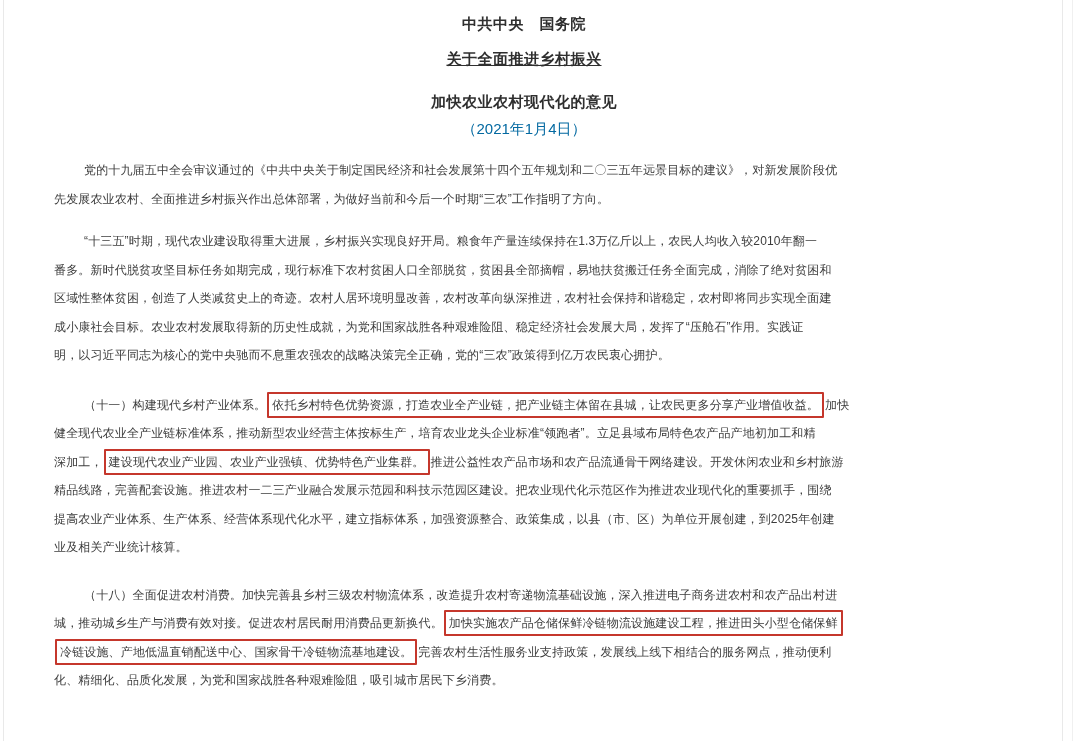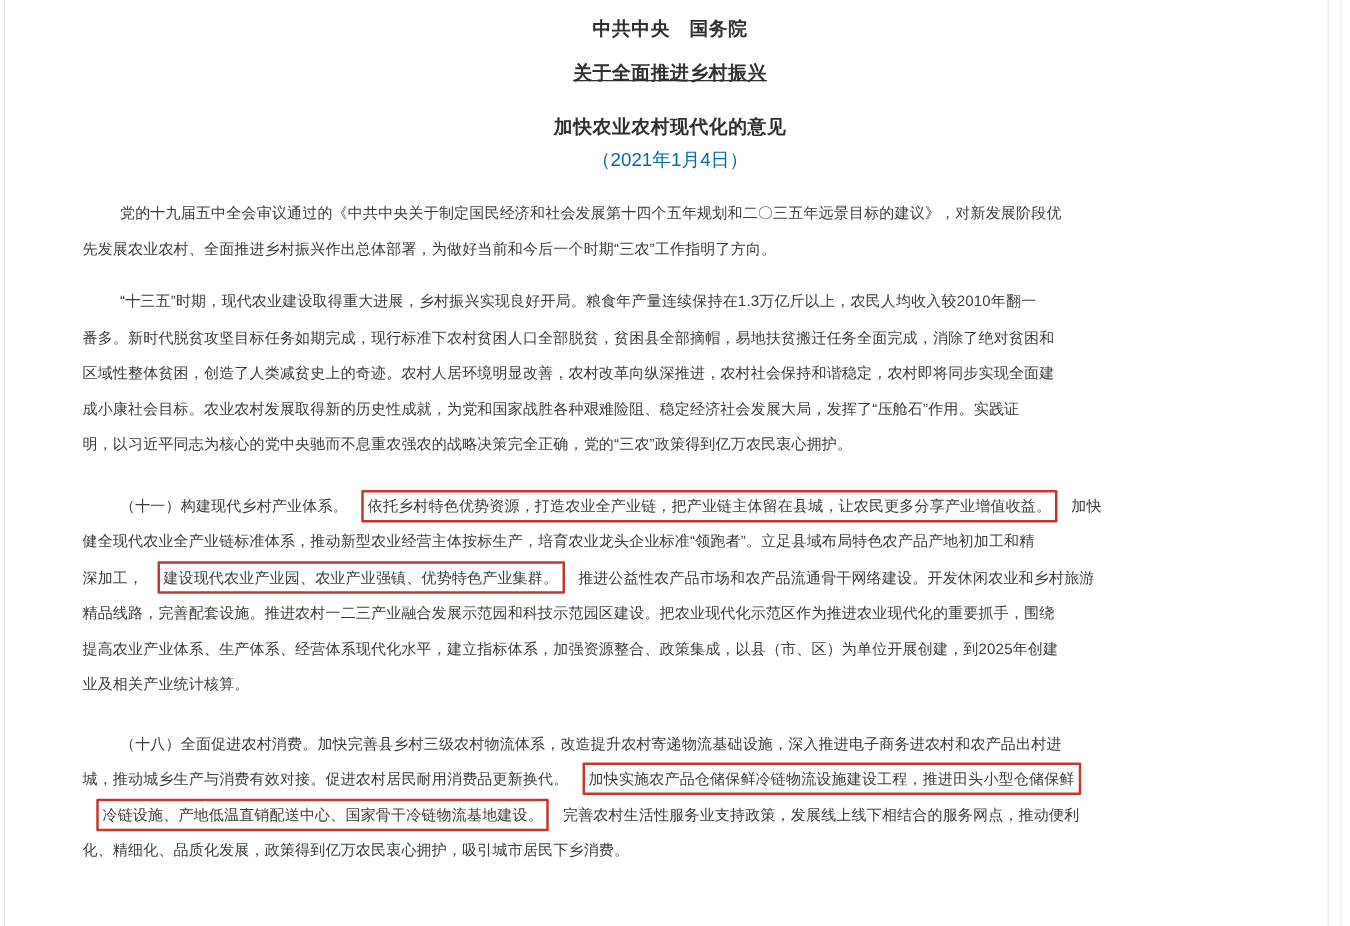--- a/index.html
+++ b/index.html
@@ -22,21 +22,21 @@
     bottom: 0;
     width: 1px;
     background: #e9e9e9;
   }
   .page-edge.left  { left: 3px; }
   .page-edge.right { left: 1062px; }
   .page-edge.right2 { left: 1072px; background: #f0f0f0; }
 
   #content {
     position: absolute;
-    left: 66px;
+    left: 54px;
     top: 12px;
     width: 940px;
   }
   .doc-title {
     text-align: center;
     font-weight: bold;
     font-size: 15px;
     line-height: 24px;
     color: #2f2f2f;
     letter-spacing: 0.5px;
@@ -62,21 +62,21 @@
     height: 28.5px;
     white-space: nowrap;
     letter-spacing: 0.15px;
     color: #3c3c3c;
   }
   .line.indent { padding-left: 30px; }
   .seg { display: inline; }
   .seg.boxed {
     border: 2px solid #c5372c;
     padding: 4px 3px;
-    margin: 0 11px;
+    margin: 0 1px;
     border-radius: 1px;
   }
 </style>
 </head>
 <body>
 
 <div id="page">
   <div class="page-edge left"></div>
   <div class="page-edge right"></div>
   <div class="page-edge right2"></div>
@@ -104,17 +104,17 @@
           <div class="line"><span class="seg">健全现代农业全产业链标准体系，推动新型农业经营主体按标生产，培育农业龙头企业标准“领跑者”。立足县域布局特色农产品产地初加工和精</span></div>
           <div class="line"><span class="seg">深加工，</span><span class="seg boxed" style="border-color: rgb(197, 55, 44);">建设现代农业产业园、农业产业强镇、优势特色产业集群。</span><span class="seg">推进公益性农产品市场和农产品流通骨干网络建设。开发休闲农业和乡村旅游</span></div>
           <div class="line"><span class="seg">精品线路，完善配套设施。推进农村一二三产业融合发展示范园和科技示范园区建设。把农业现代化示范区作为推进农业现代化的重要抓手，围绕</span></div>
           <div class="line"><span class="seg">提高农业产业体系、生产体系、经营体系现代化水平，建立指标体系，加强资源整合、政策集成，以县（市、区）为单位开展创建，到2025年创建</span></div>
           <div class="line"><span class="seg">业及相关产业统计核算。</span></div>
         </div>
         <div class="para para-4">
           <div class="line indent"><span class="seg">（十八）全面促进农村消费。加快完善县乡村三级农村物流体系，改造提升农村寄递物流基础设施，深入推进电子商务进农村和农产品出村进</span></div>
           <div class="line"><span class="seg">城，推动城乡生产与消费有效对接。促进农村居民耐用消费品更新换代。</span><span class="seg boxed" style="border-color: rgb(197, 55, 44);">加快实施农产品仓储保鲜冷链物流设施建设工程，推进田头小型仓储保鲜</span></div>
           <div class="line"><span class="seg boxed" style="border-color: rgb(197, 55, 44);">冷链设施、产地低温直销配送中心、国家骨干冷链物流基地建设。</span><span class="seg">完善农村生活性服务业支持政策，发展线上线下相结合的服务网点，推动便利</span></div>
-          <div class="line"><span class="seg">化、精细化、品质化发展，政策得到亿万农民衷心拥护，吸引城市居民下乡消费。</span></div>
+          <div class="line"><span class="seg">化、精细化、品质化发展，为党和国家战胜各种艰难险阻，吸引城市居民下乡消费。</span></div>
         </div>
       </div>
   </div>
 </div>
 
 </body></html>

